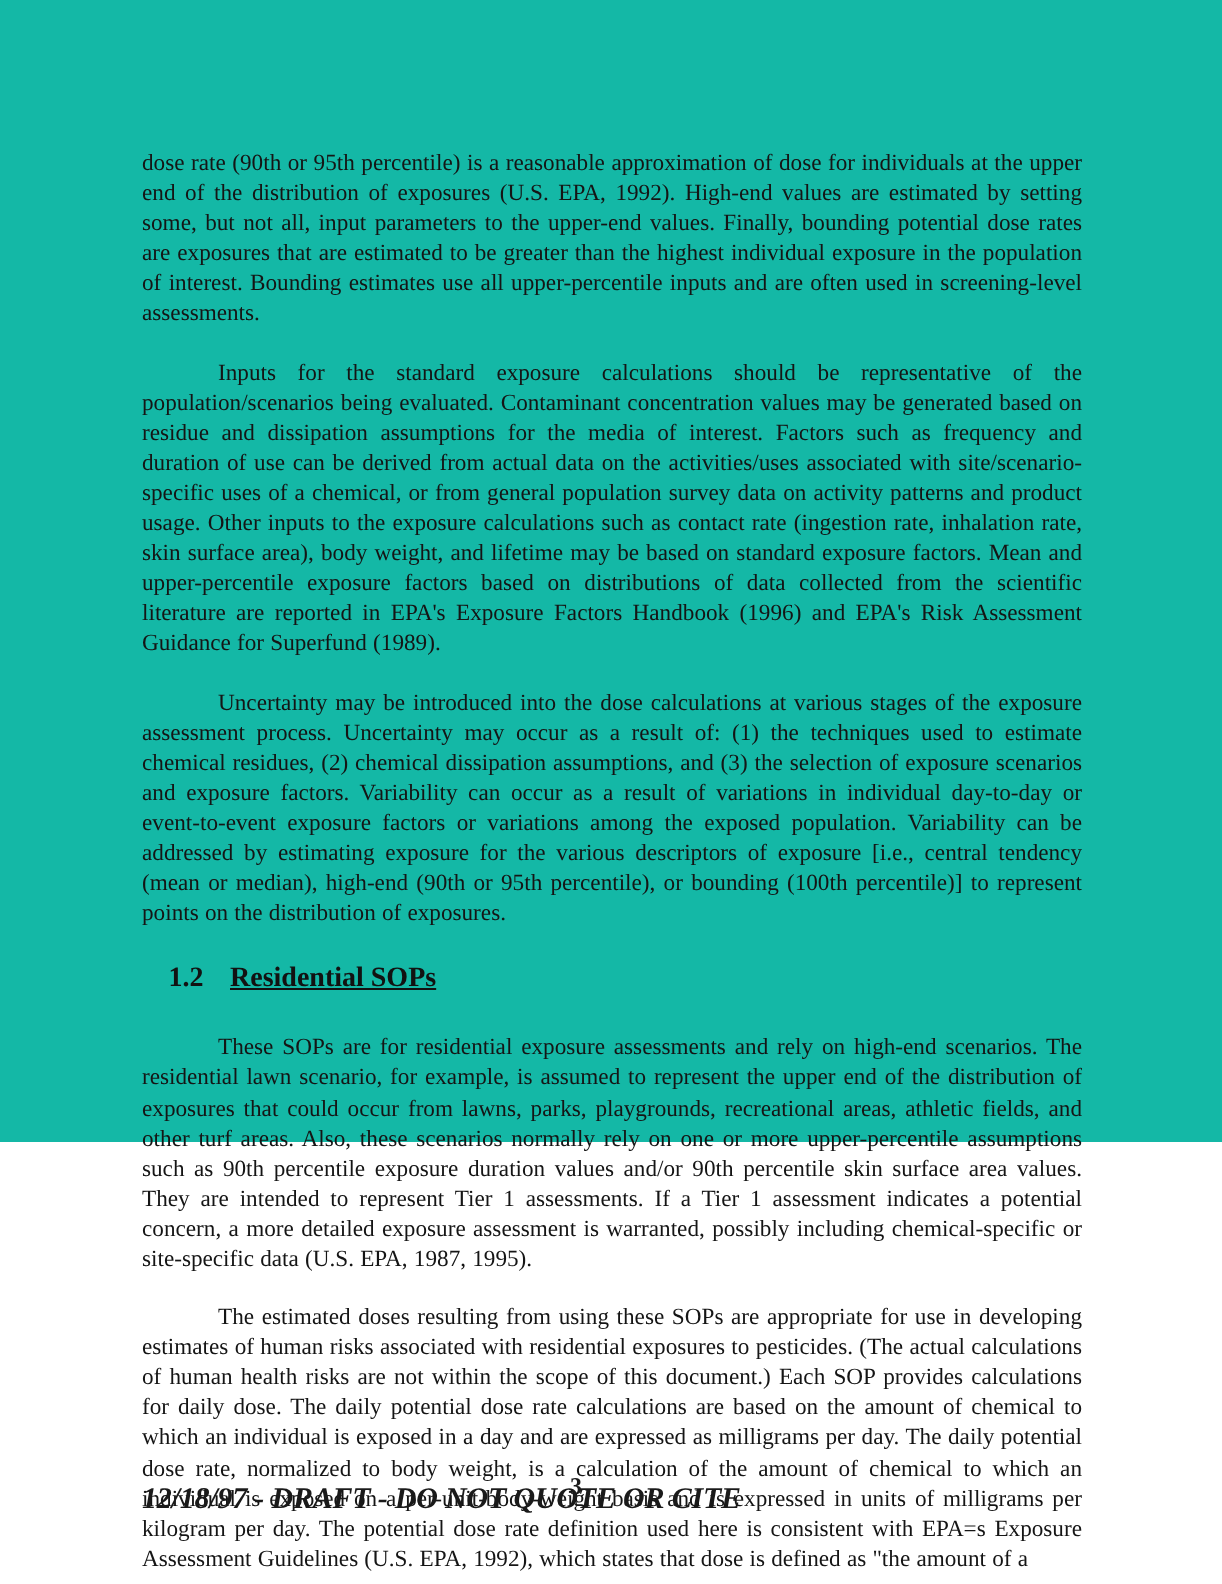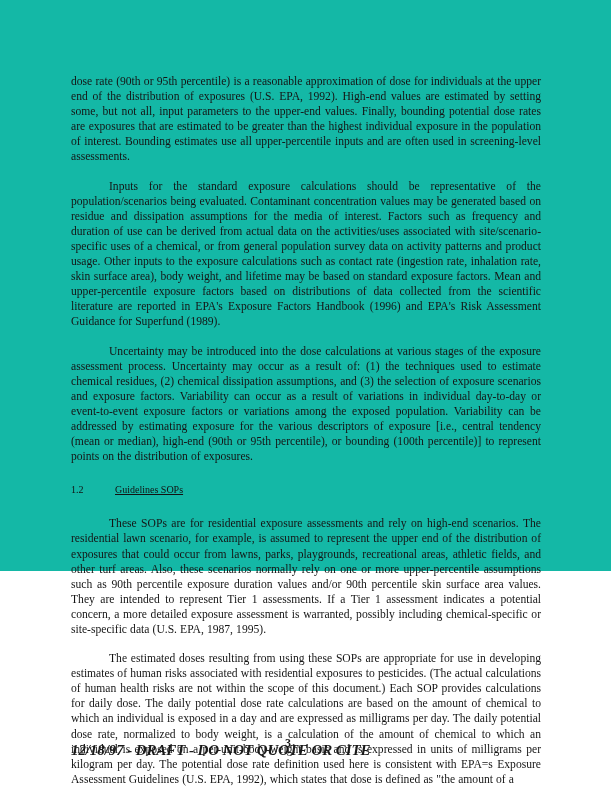--- a/index.html
+++ b/index.html
@@ -39,25 +39,26 @@
     word-spacing: 0.2px;
   }
   p.body-par.no-indent {
     text-indent: 0;
   }
   .ital {
   }
   .section-heading {
     margin: 0 0 0 0;
     padding-top: 4px;
-    font-size: 10px;
+    font-size: 14px;
     line-height: 15.1px;
-    font-weight: normal;
+    font-weight: bold;
     color: #121212;
     display: flex;
+    text-align: center;
   }
   .section-heading .sec-num {
     width: 44px;
     flex: 0 0 44px;
   }
   .section-heading .sec-title {
     text-decoration: underline;
   }
   .gap-after-heading {
     height: 19px;
@@ -98,21 +99,21 @@
   <div class="content">
 
     <p class="body-par no-indent">dose rate (90th or 95th percentile) is a reasonable approximation of dose for individuals at the upper end of the distribution of exposures (U.S. EPA, 1992).  High-end values are estimated by setting some, but not all, input parameters to the upper-end values.  Finally, bounding potential dose rates are exposures that are estimated to be greater than the highest individual exposure in the population of interest.  Bounding estimates use all upper-percentile inputs and are often used in screening-level assessments.</p>
 
     <p class="body-par"><span>Inputs for the standard exposure calculations should be representative of the population/scenarios being evaluated.  Contaminant concentration values may be generated based on residue and dissipation assumptions for the media of interest.  Factors such as frequency and duration of use can be derived from actual data on the activities/uses associated with site/scenario-specific uses of a chemical, or from general population survey data on activity patterns and product usage.  Other inputs to the exposure calculations such as contact rate (ingestion rate, inhalation rate, skin surface area), body weight, and lifetime may be based on standard exposure factors.  Mean and upper-percentile exposure factors based on distributions of data collected from the scientific literature are reported in EPA's </span><span class="ital">Exposure Factors Handbook</span><span> (1996) and EPA's </span><span class="ital">Risk Assessment Guidance for Superfund</span><span> (1989).</span></p>
 
     <p class="body-par">Uncertainty may be introduced into the dose calculations at various stages of the exposure assessment process.  Uncertainty may occur as a result of: (1) the techniques used to estimate chemical residues, (2) chemical dissipation assumptions, and (3) the selection of exposure scenarios and exposure factors.  Variability can occur as a result of variations in individual day-to-day or event-to-event exposure factors or variations among the exposed population.  Variability can be addressed by estimating exposure for the various descriptors of exposure [i.e., central tendency (mean or median), high-end (90th or 95th percentile), or bounding (100th percentile)] to represent points on the distribution of exposures.</p>
 
     <div class="section-heading">
       <span class="sec-num">1.2</span>
-      <span class="sec-title">Guidelines SOPs</span>
+      <span class="sec-title">Residential SOPs</span>
     </div>
     <div class="gap-after-heading"></div>
 
     <p class="body-par">These SOPs are for residential exposure assessments and rely on high-end scenarios. The residential lawn scenario, for example, is assumed to represent the upper end of the distribution of exposures that could occur from lawns, parks, playgrounds, recreational areas, athletic fields, and other turf areas.  Also, these scenarios normally rely on one or more upper-percentile assumptions such as 90th percentile exposure duration values and/or 90th percentile skin surface area values. They are intended to represent Tier 1 assessments.  If a Tier 1 assessment indicates a potential concern, a more detailed exposure assessment is warranted, possibly including chemical-specific or site-specific data (U.S. EPA, 1987, 1995).</p>
 
     <p class="body-par">The estimated doses resulting from using these SOPs are appropriate for use in developing estimates of human risks associated with residential exposures to pesticides.  (The actual calculations of human health risks are not within the scope of this document.)  Each SOP provides calculations for daily dose.  The daily potential dose rate calculations are based on the amount of chemical to which an individual is exposed in a day and are expressed as milligrams per day.  The daily potential dose rate, normalized to body weight, is a calculation of the amount of chemical to which an individual is exposed on a per-unit-body-weight basis and is expressed in units of milligrams per kilogram per day.  The potential dose rate definition used here is consistent with EPA=s Exposure Assessment Guidelines (U.S. EPA, 1992), which states that dose is defined as "the amount of a</p>
 
   </div>
 
   <div class="footer">

